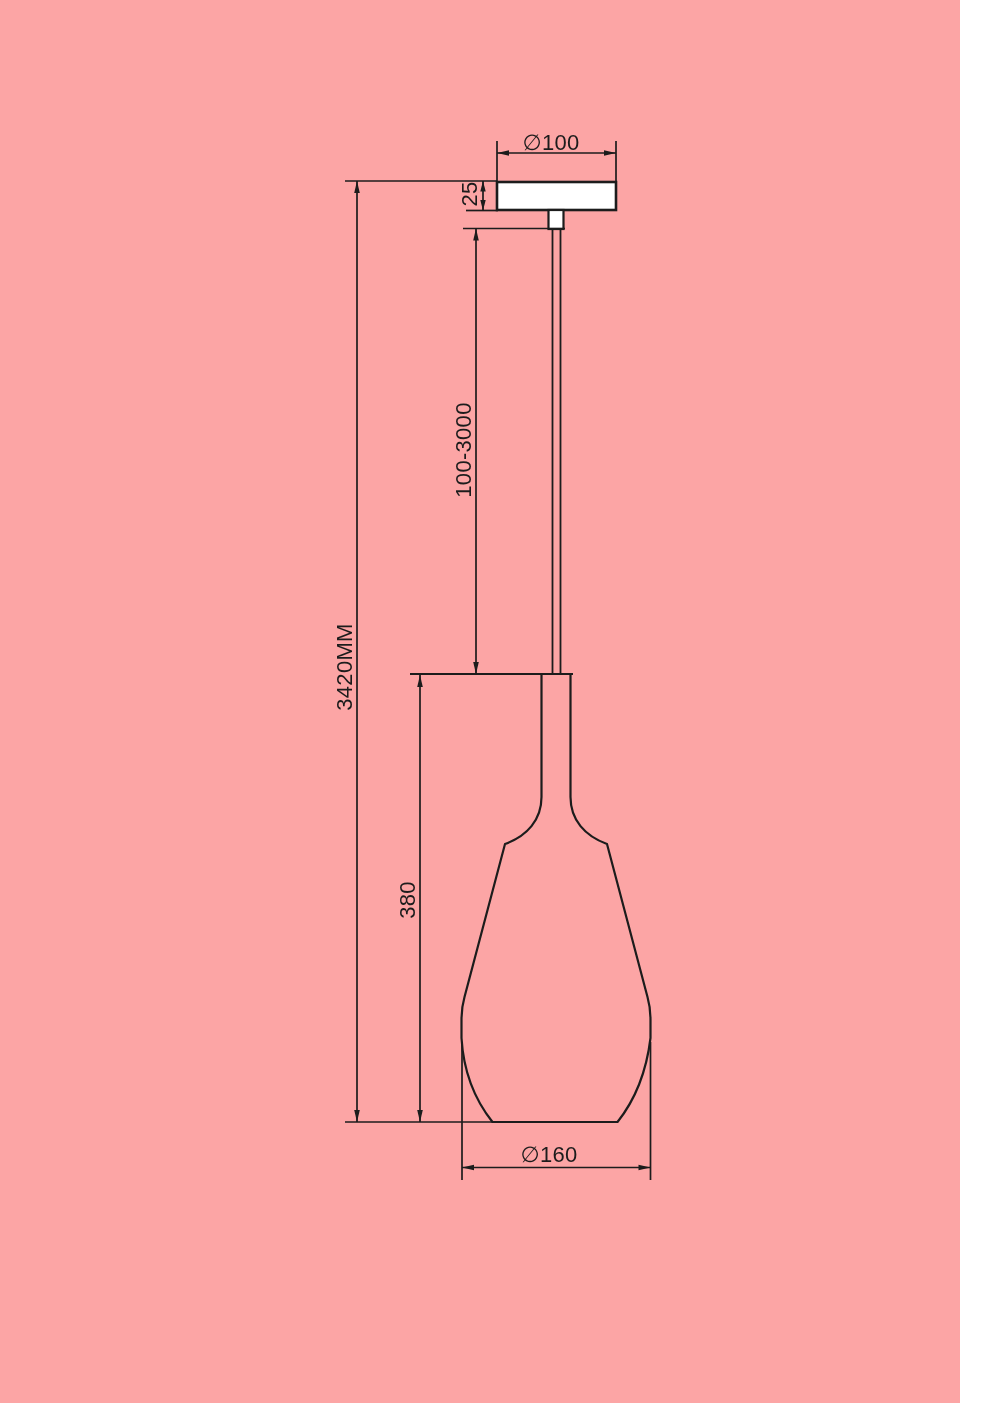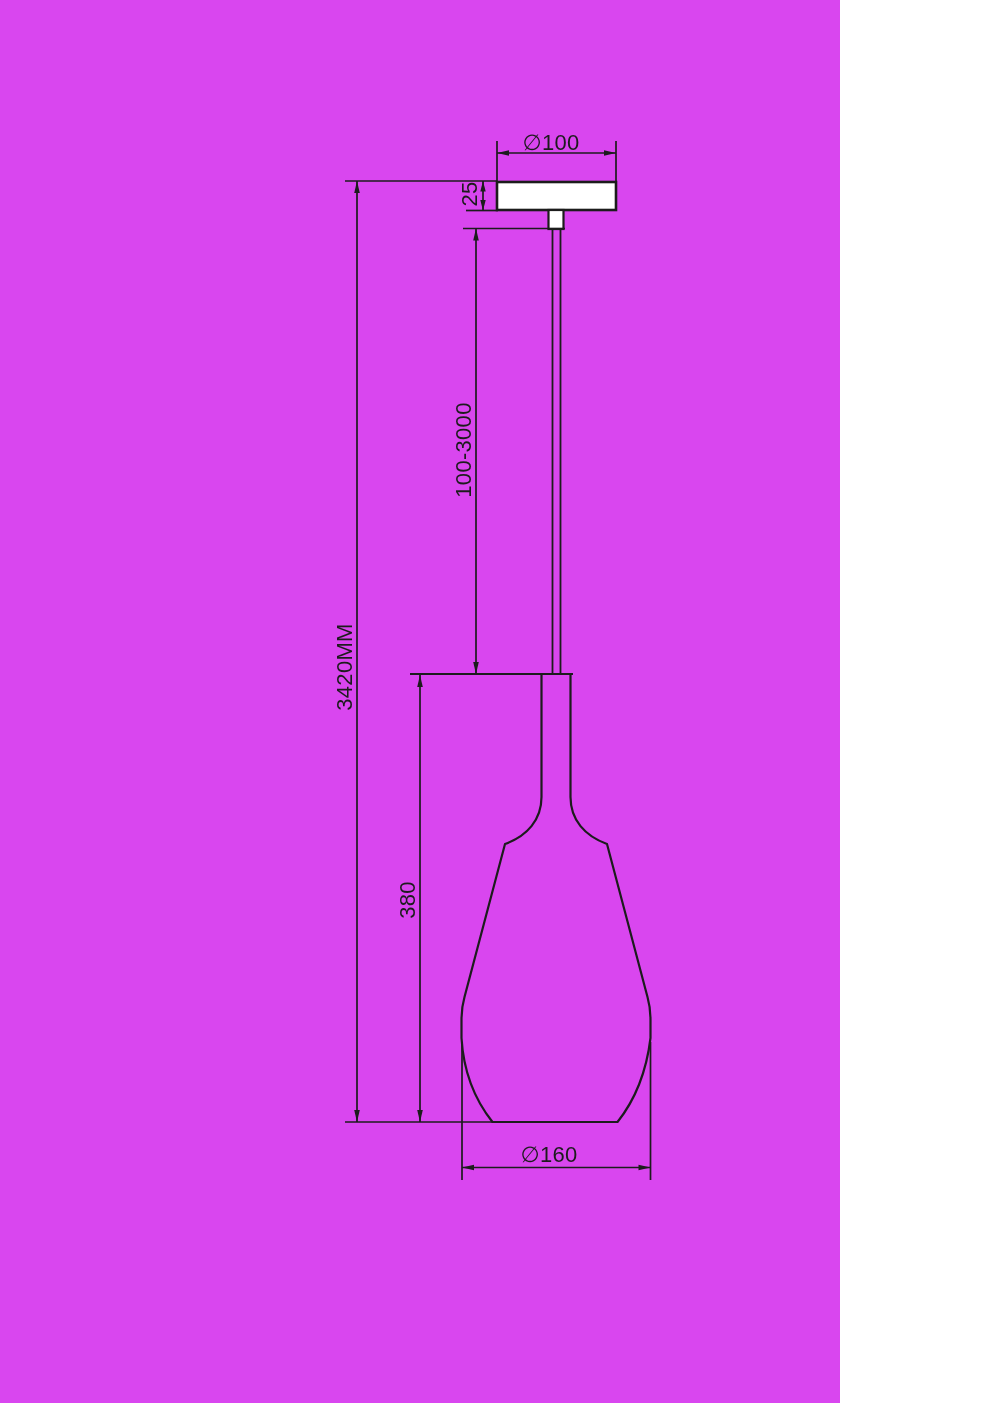--- a/index.html
+++ b/index.html
@@ -2,23 +2,23 @@
 <html><head>
 <meta charset="utf-8">
 <style>
   html, body {
     margin: 0;
     padding: 0;
     background: #ffffff;
   }
   .canvas {
     position: relative;
-    width: 840px;
+    width: 960px;
     height: 1403px;
-    background: #d946ef;
+    background: #fca5a5;
     overflow: hidden;
     font-family: "Liberation Sans", "DejaVu Sans", sans-serif;
   }
   svg { display: block; }
   .dim-text {
     font-family: "Liberation Sans", "DejaVu Sans", sans-serif;
     font-size: 22px;
     fill: #1c1c1c;
     letter-spacing: 0.3px;
   }

